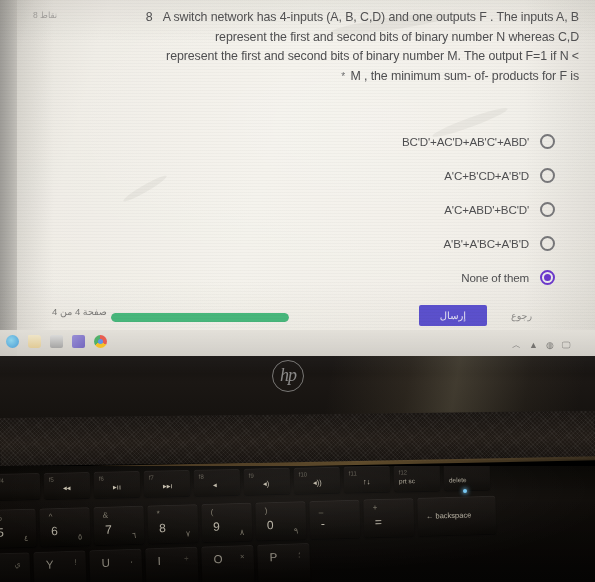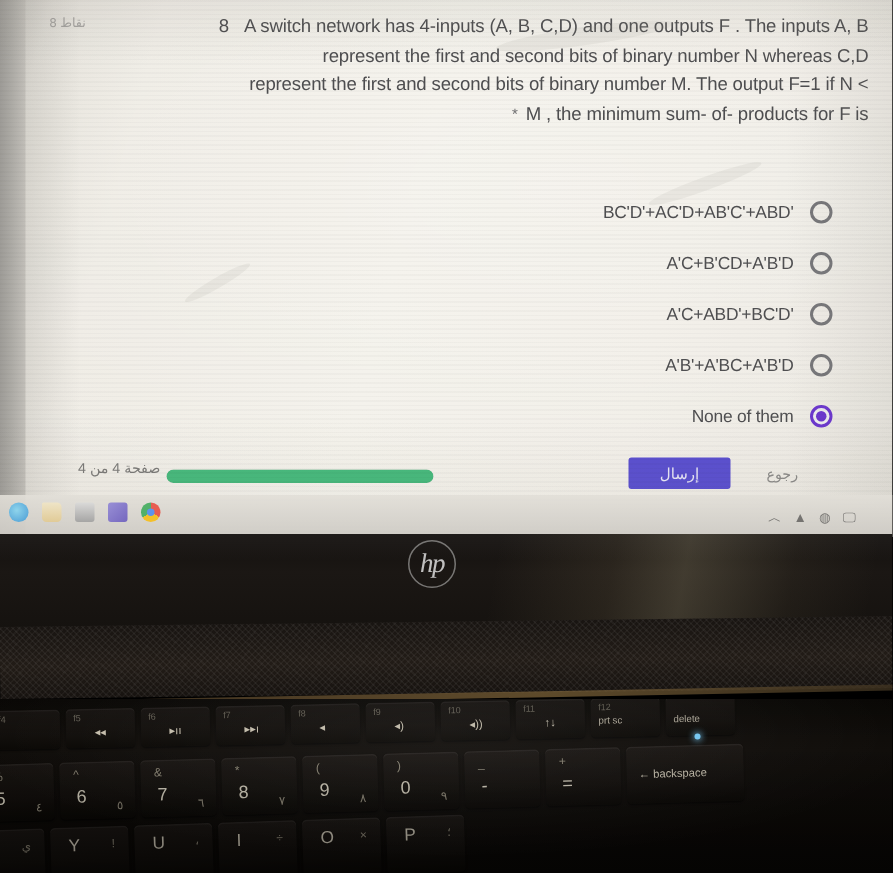--- a/index.html
+++ b/index.html
@@ -280,21 +280,21 @@
       linear-gradient(180deg, rgba(255,255,255,0.05) 0%, rgba(255,255,255,0) 28%);
   }
   .hp-logo {
     position: absolute;
     left: 272px;
     top: 360px;
     width: 30px;
     height: 30px;
     border-radius: 50%;
     border: 1.6px solid #8d8c8a;
-    color: #e5e5e5;
+    color: #a3a3a3;
     font-family: "Liberation Serif", serif;
     font-style: italic;
     font-size: 18px;
     line-height: 28px;
     text-align: center;
     letter-spacing: -1px;
     opacity: .82;
   }
   .speaker-grille {
     position: absolute;

